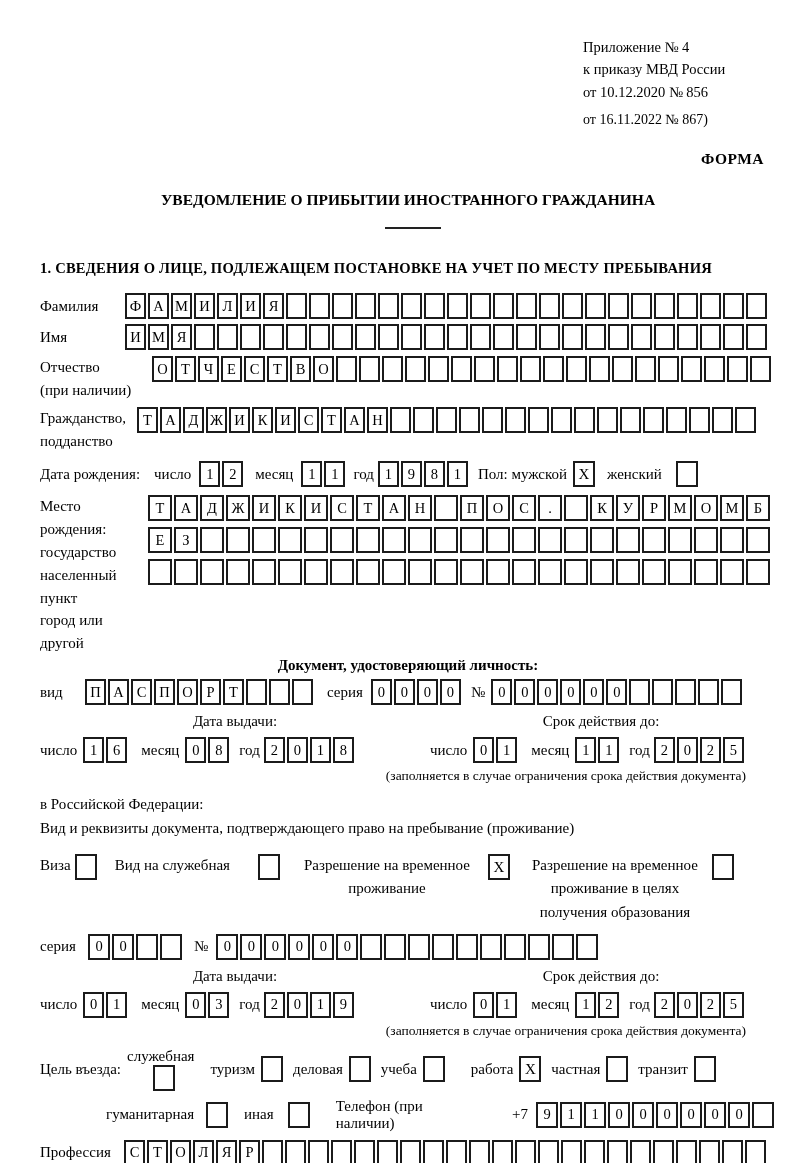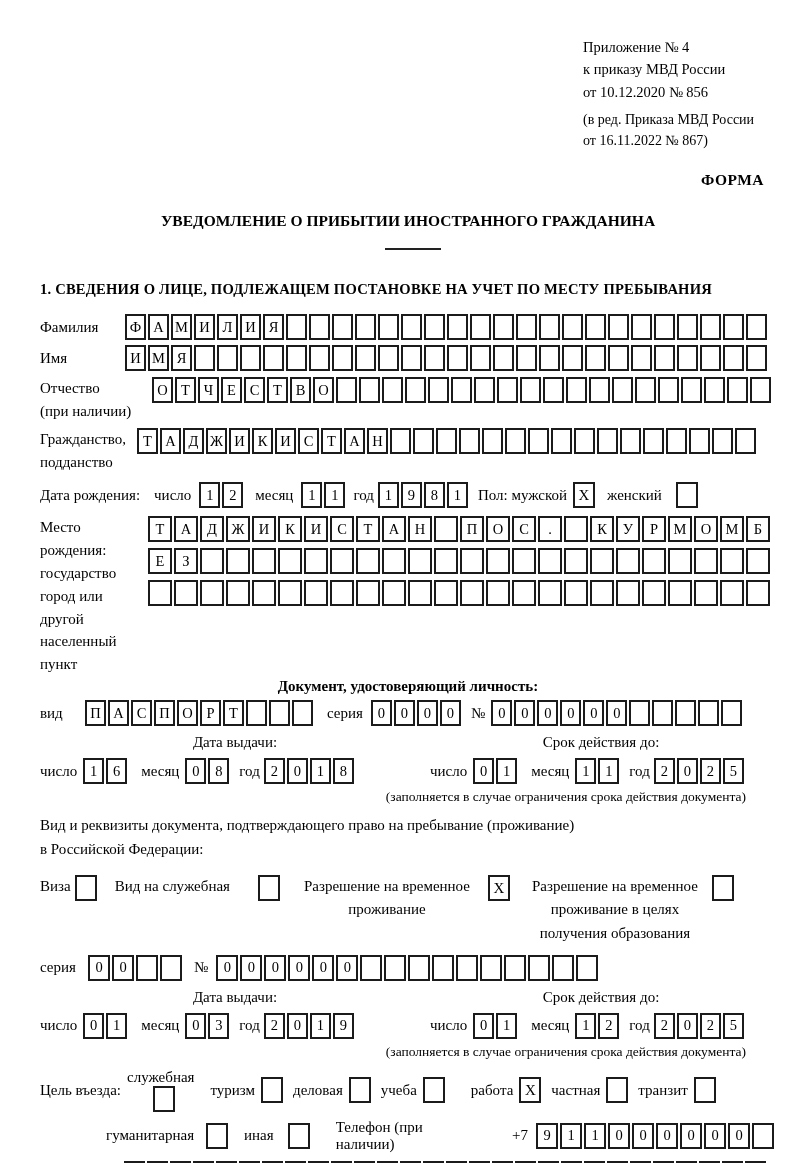--- a/index.html
+++ b/index.html
@@ -41,21 +41,20 @@
 </head>
 <body>
 
 <div class="page">
 
   <div class="appendix">
     <div>Приложение № 4</div>
     <div>к приказу МВД России</div>
     <div>от 10.12.2020 № 856</div>
     <div class="sub">
-      <div>(в ред. Приказа МВД России</div>
       <div>от 16.11.2022 № 867)</div>
     </div>
   </div>
 
   <div class="forma">ФОРМА</div>
 
   <div class="title">
     <div>УВЕДОМЛЕНИЕ О ПРИБЫТИИ ИНОСТРАННОГО ГРАЖДАНИНА</div>
     <div><span class="blank"></span></div>
   </div>
@@ -225,22 +224,22 @@
     <span style="margin-left:8px;">Пол: мужской</span>
     <div class="checkbox" style="margin-left:6px;">X</div>
     <span style="margin-left:12px;">женский</span>
     <div class="checkbox" style="margin-left:14px;"></div>
   </div>
 
   <div class="frow top" style="margin-top:8px;">
     <div class="lbl lbl2" style="width:108px;line-height:1.52;">
       <div>Место рождения:</div>
       <div>государство</div>
+      <div>населенный пункт</div>
       <div>город или другой</div>
-      <div>населенный пункт</div>
     </div>
     <div class="stackgap">
       <div class="cellrow p26">
           <div class="cell">Т</div>
           <div class="cell">А</div>
           <div class="cell">Д</div>
           <div class="cell">Ж</div>
           <div class="cell">И</div>
           <div class="cell">К</div>
           <div class="cell">И</div>
@@ -396,22 +395,22 @@
           <div class="cell">2</div>
           <div class="cell">0</div>
           <div class="cell">2</div>
           <div class="cell">5</div>
         </div>
     </div>
   </div>
   <div class="note">(заполняется в случае ограничения срока действия документа)</div>
 
   <div style="margin-top:8px;line-height:1.6;">
+    <div>в Российской Федерации:</div>
     <div>Вид и реквизиты документа, подтверждающего право на пребывание (проживание)</div>
-    <div>в Российской Федерации:</div>
   </div>
 
   <div class="frow top" style="margin-top:14px;">
     <div class="opt">
       <div class="optlbl">Виза</div>
       <div class="checkbox" style="margin-left:4px;"></div>
     </div>
     <div class="opt" style="margin-left:18px;">
       <div class="optlbl">Вид на служебная</div>
       <div class="checkbox" style="margin-left:28px;"></div>

